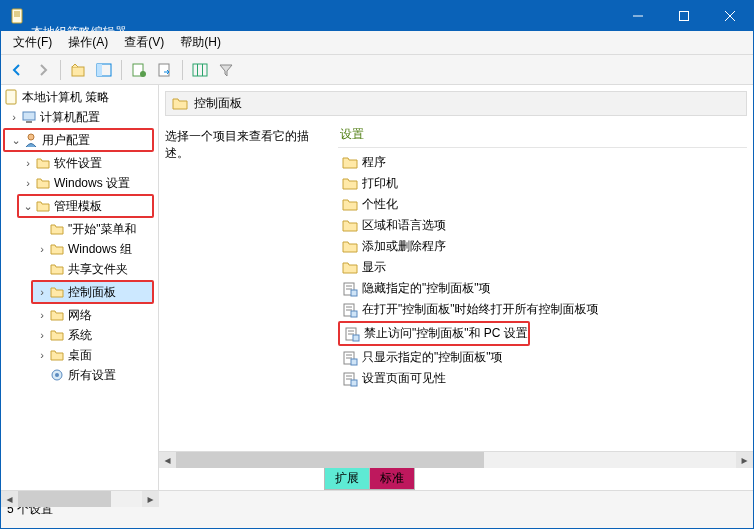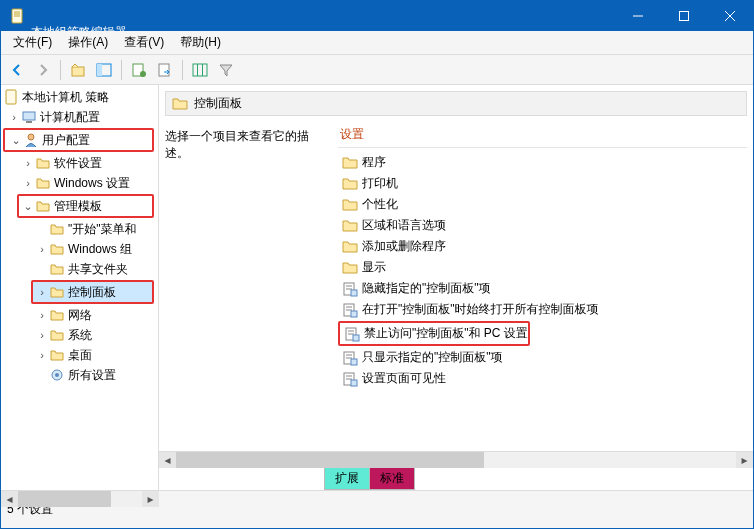--- a/index.html
+++ b/index.html
@@ -24,21 +24,21 @@
 .tree-row .tw { width: 14px; text-align: center; color: #555; font-size: 11px; }
 .tree-row .ic { width: 16px; height: 16px; margin-right: 3px; display: inline-flex; align-items: center; justify-content: center; }
 .tree-row.selected { background: #cce8ff; }
 .hl { border: 2px solid #e53333; border-radius: 2px; }
 
 .content-pane { flex: 1; display: flex; flex-direction: column; min-width: 0; }
 .content-header { background: #f2f2f2; border: 1px solid #dcdcdc; margin: 6px 6px 0 6px; padding: 3px 6px; display: flex; align-items: center; gap: 6px; }
 .content-body { flex: 1; display: flex; min-height: 0; padding: 6px; gap: 8px; }
 .desc-col { width: 165px; padding-top: 6px; }
 .list-col { flex: 1; overflow: auto; }
-.list-header { color: #c2410c; padding: 4px 2px; border-bottom: 1px solid #e5e5e5; margin-bottom: 4px; }
+.list-header { color: #4d7c0f; padding: 4px 2px; border-bottom: 1px solid #e5e5e5; margin-bottom: 4px; }
 .list-row { display: flex; align-items: center; height: 21px; padding-left: 4px; gap: 4px; cursor: default; }
 .list-row .ic { width: 16px; height: 16px; display: inline-flex; align-items: center; justify-content: center; flex-shrink: 0; }
 
 .hscroll { height: 17px; background: #f0f0f0; border-top: 1px solid #dcdcdc; display: flex; align-items: center; }
 .hscroll .arrow { width: 17px; height: 100%; background: #e6e6e6; display: flex; align-items: center; justify-content: center; color: #555; }
 .hscroll .track { flex: 1; height: 100%; position: relative; }
 .hscroll .thumb { position: absolute; height: 100%; background: #cdcdcd; }
 
 .tabs-row { display: flex; align-items: center; height: 22px; padding-left: 165px; font-size: 11px; }
 .tabs-row .tab { padding: 2px 10px; border: 1px solid #b9b9b9; border-top: none; background: #be185d; margin-right: -1px; cursor: default; }

